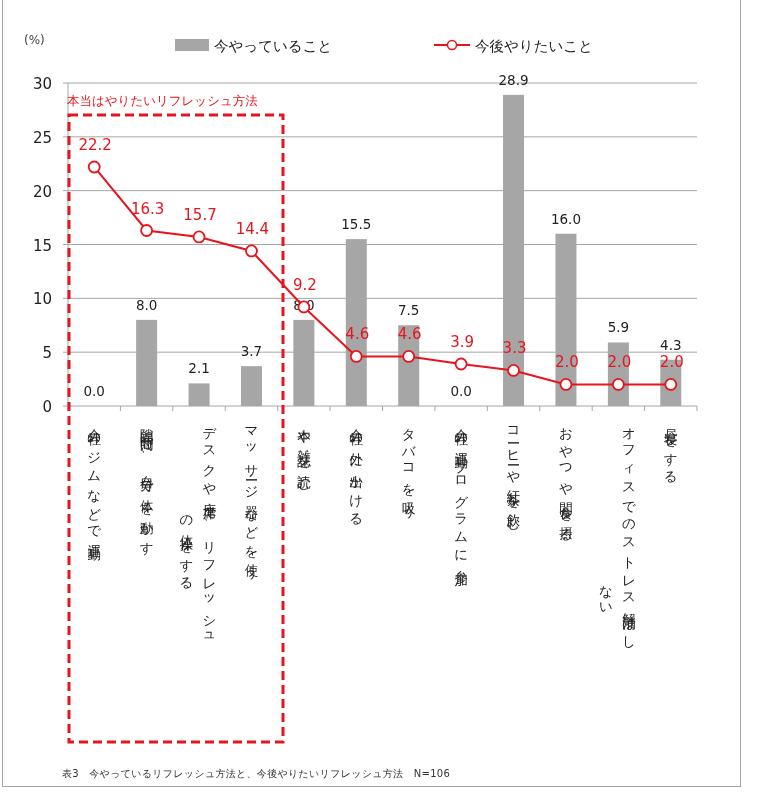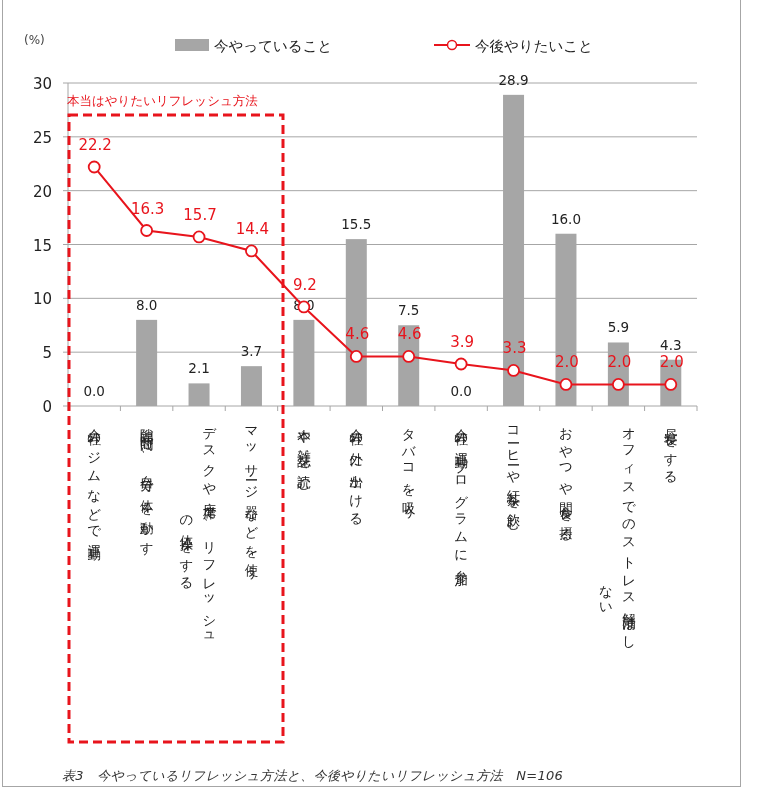--- a/index.html
+++ b/index.html
@@ -1,20 +1,20 @@
 <!DOCTYPE html>
 <html><head>
 <meta charset="utf-8">
 <style>
   html,body{margin:0;padding:0;background:#fff;}
   body{width:784px;height:799px;position:relative;overflow:hidden;font-family:"DejaVu Sans","Liberation Sans",sans-serif;}
   #frame{position:absolute;left:2px;top:0;width:739px;height:787px;border:1px solid #a6a6a6;border-top:none;box-sizing:border-box;background:#fff;}
   #chart{position:absolute;left:0;top:0;}
   .cat-label{position:absolute;top:418px;writing-mode:vertical-rl;text-orientation:upright;font-size:13.5px;line-height:17px;letter-spacing:3px;color:#222;white-space:pre;}
-  #caption{position:absolute;left:62px;top:767px;font-size:13px;color:#333;letter-spacing:0.3px;font-style:italic;}
+  #caption{position:absolute;left:62px;top:767px;font-size:10px;color:#333;letter-spacing:0.3px;}
 </style>
 </head>
 <body>
 
 <div id="frame"></div>
 <svg id="chart" width="784" height="799">
     <text x="24" y="44" font-size="12" fill="#444" font-family="&quot;DejaVu Sans&quot;,&quot;Liberation Sans&quot;,sans-serif">(%)</text>
     <line x1="68" x2="697" y1="406" y2="406" stroke="#a6a6a6" stroke-width="1"></line>
     <line x1="63" x2="68" y1="406" y2="406" stroke="#a6a6a6" stroke-width="1"></line>
     <text x="52" y="412" font-size="15" fill="#222" text-anchor="end" font-family="&quot;DejaVu Sans&quot;,&quot;Liberation Sans&quot;,sans-serif">0</text>

